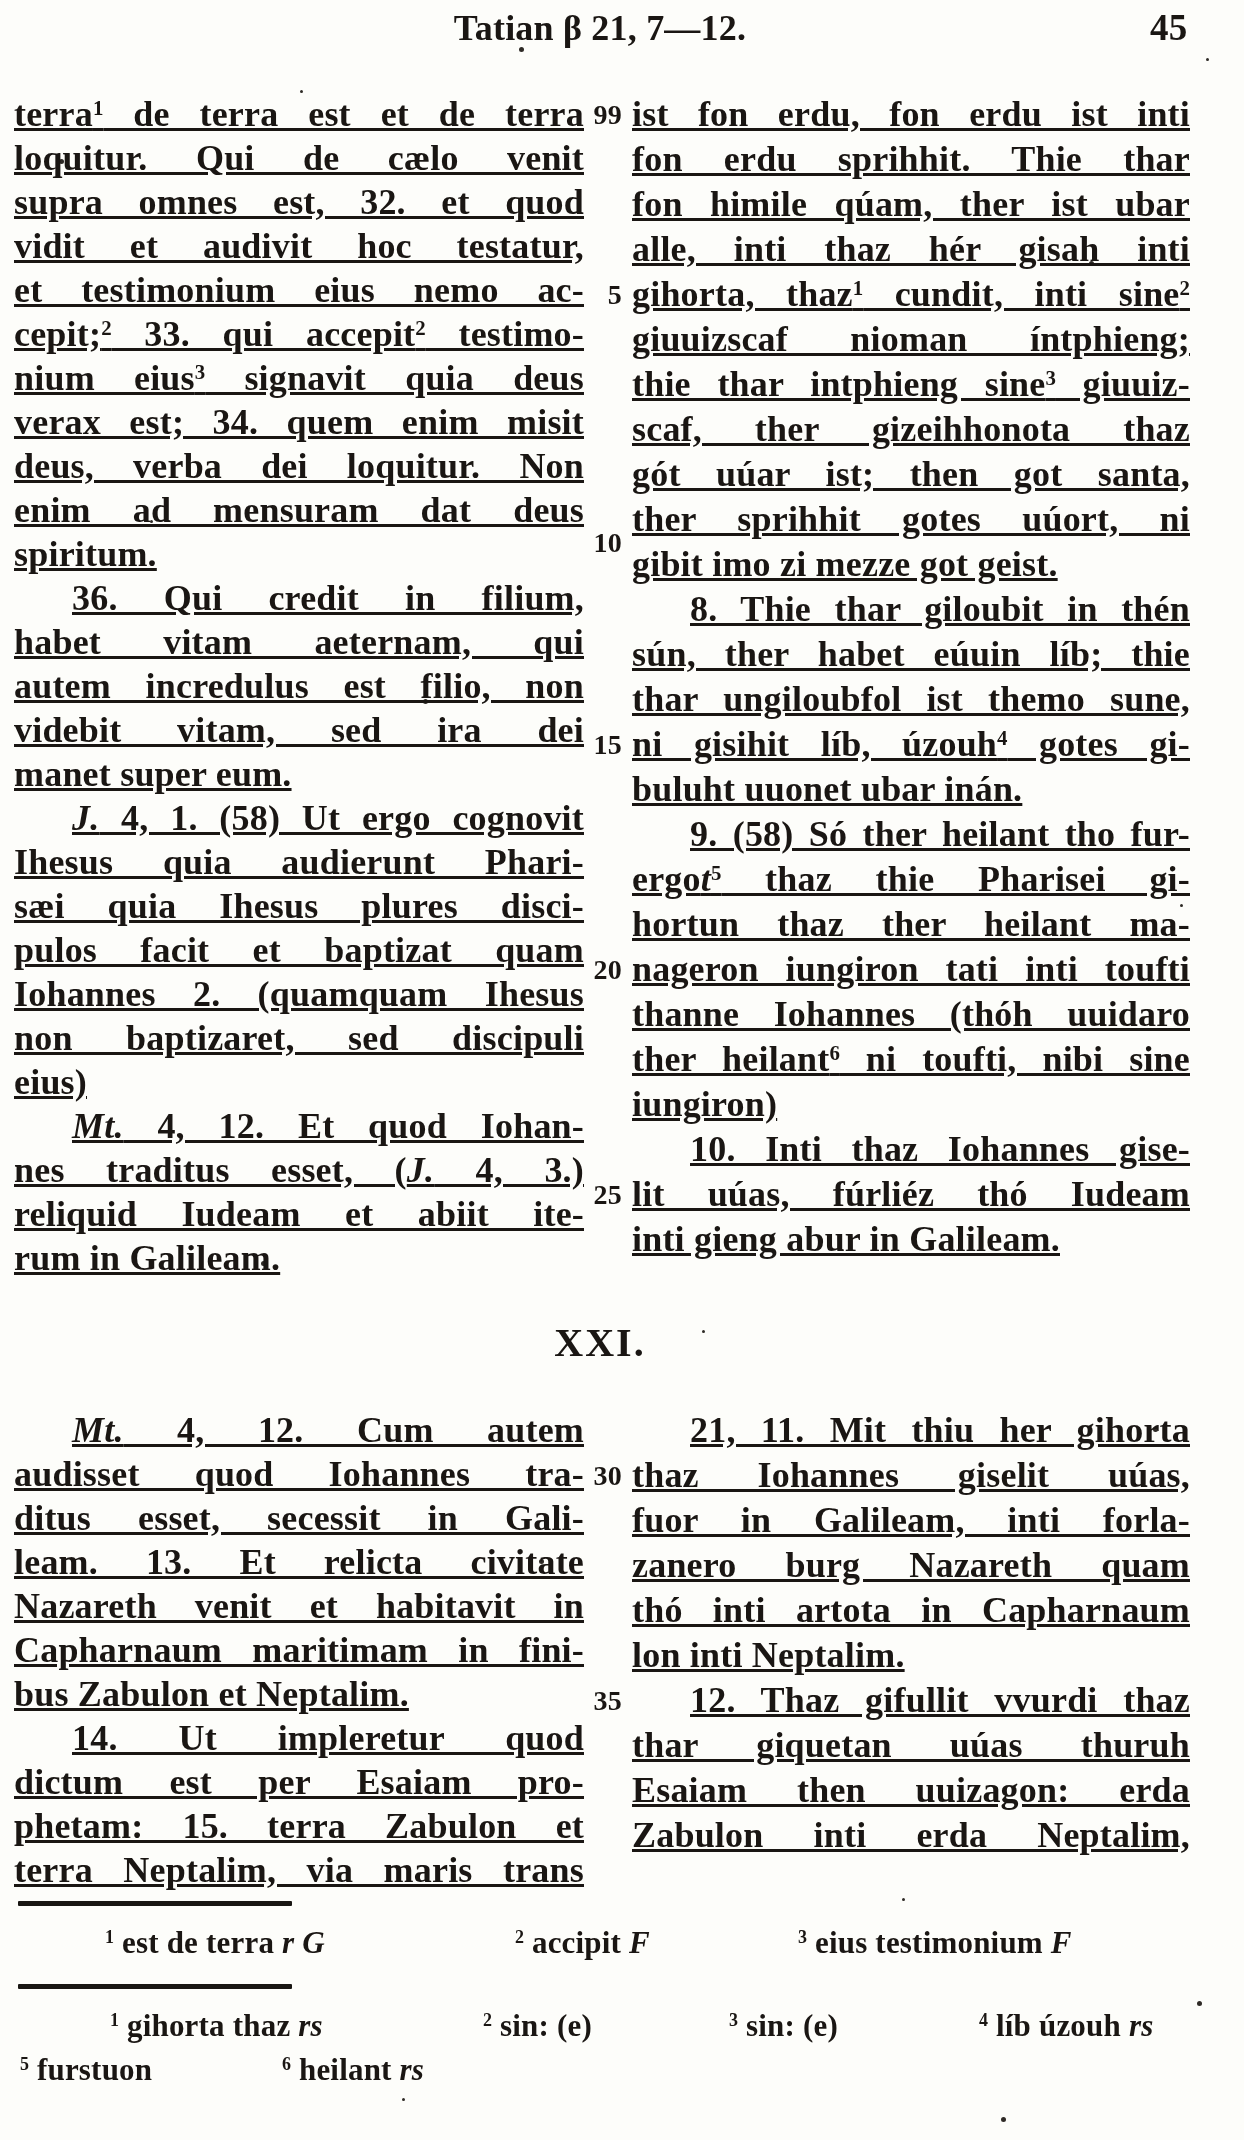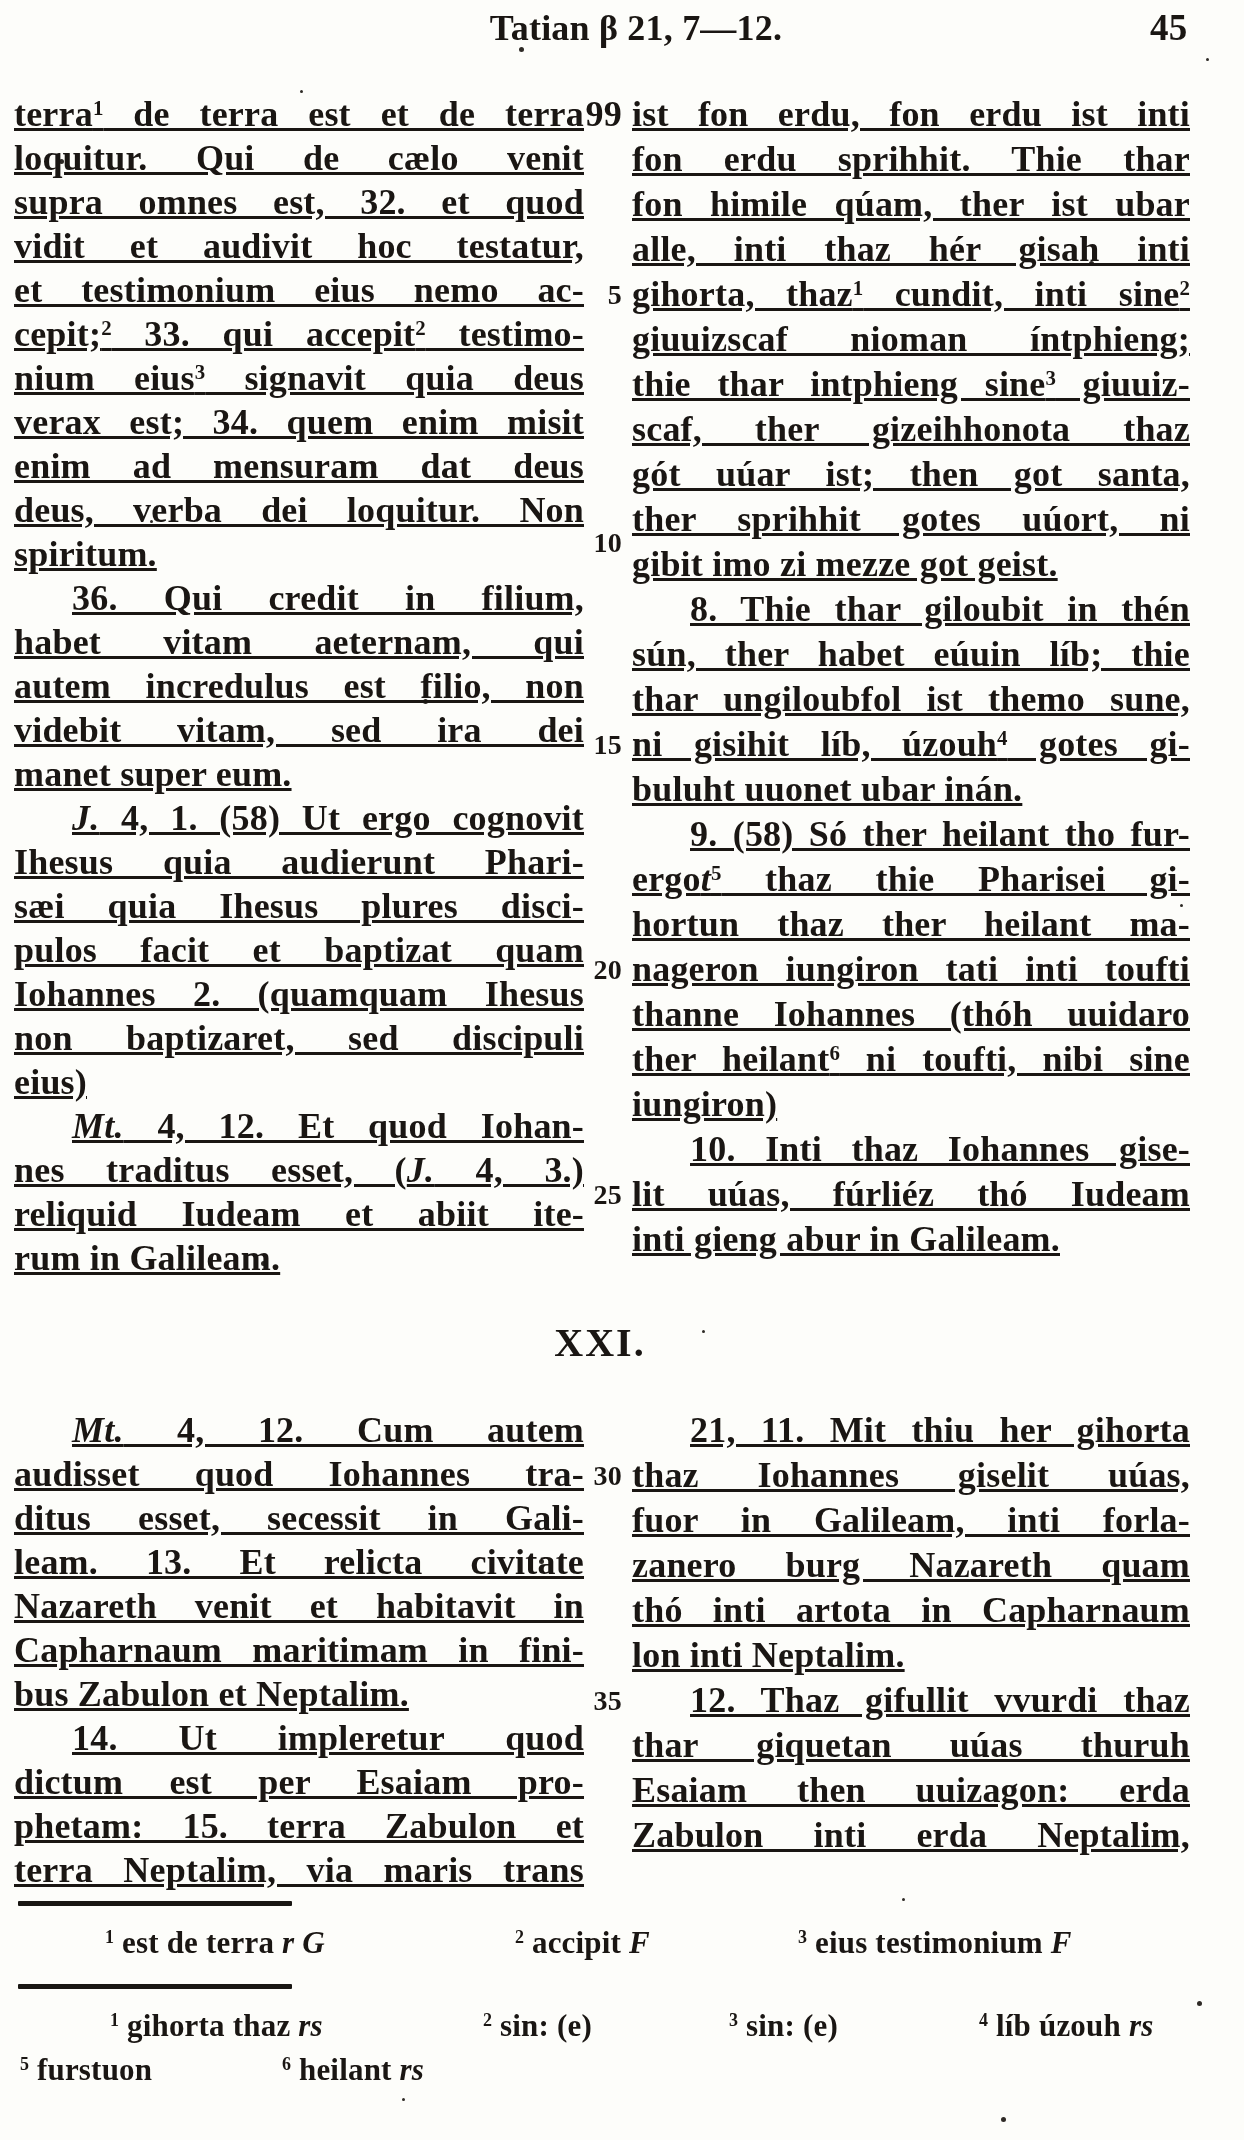--- a/index.html
+++ b/index.html
@@ -10,21 +10,21 @@
     margin:0 auto;
     background:#fdfdfa;
     overflow:hidden;
     font-family:"Liberation Serif","DejaVu Serif",serif;
     font-weight:700;
     color:#1a1613;
     letter-spacing:0.2px;
   }
   .header-title{
     position:absolute;left:0;top:8px;width:1200px;
-    text-align:center;font-size:36px;line-height:40px;white-space:nowrap;padding-left:36px;
+    text-align:center;font-size:36px;line-height:40px;white-space:nowrap;
   }
   .page-number{
     position:absolute;left:1150px;top:8px;font-size:37px;line-height:40px;
   }
   .col{position:absolute;text-decoration:underline;}
   .col .tline{
     display:block;
     height:var(--lh);line-height:var(--lh);
     font-size:36px;
     text-align:justify;
@@ -39,21 +39,21 @@
   .latin-lower {left:14px; top:1408px;width:570px; --lh:44px;}
   .german-lower{left:632px;top:1408px;width:558px; --lh:45px;}
   .gutter{position:absolute;width:42px;}
   .gutter-upper{left:582px;top:92px;height:1180px;}
   .gutter-lower{left:582px;top:1408px;height:460px;}
   .gnum{
     position:absolute;right:2px;
     font-size:28px;line-height:45px;height:45px;
     text-align:right;white-space:nowrap;
   }
-  .gnum.big{font-size:36px;}
+  .gnum.big{font-size:28px;}
   .section-heading{
     position:absolute;left:0;top:1320px;width:1200px;
     text-align:center;font-size:40px;line-height:46px;letter-spacing:2px;
   }
   .fnrule{position:absolute;height:5px;background:#191613;border-radius:1px;}
   .fnrule1{left:18px;top:1901px;width:274px;}
   .fnrule2{left:18px;top:1984px;width:274px;}
   .fnrow{position:absolute;left:0;width:1244px;height:42px;font-size:31px;line-height:40px;}
   .fnrow1{top:1923px;}
   .fnrow2{top:2006px;text-align:right;}
@@ -85,22 +85,22 @@
 
   <div class="col latin-upper">
       <div class="tline"><span>terra</span><span class="sup">1</span><span> de terra est et de terra</span></div>
       <div class="tline"><span>loquitur. Qui de cælo venit</span></div>
       <div class="tline"><span>supra omnes est, 32. et quod</span></div>
       <div class="tline"><span>vidit et audivit hoc testatur,</span></div>
       <div class="tline"><span>et testimonium eius nemo ac-</span></div>
       <div class="tline"><span>cepit;</span><span class="sup">2</span><span> 33. qui accepit</span><span class="sup">2</span><span> testimo-</span></div>
       <div class="tline"><span>nium eius</span><span class="sup">3</span><span> signavit quia deus</span></div>
       <div class="tline"><span>verax est; 34. quem enim misit</span></div>
+      <div class="tline"><span>deus, verba dei loquitur. Non</span></div>
       <div class="tline"><span>enim ad mensuram dat deus</span></div>
-      <div class="tline"><span>deus, verba dei loquitur. Non</span></div>
       <div class="tline end"><span>spiritum.</span></div>
       <div class="tline in"><span>36. Qui credit in filium,</span></div>
       <div class="tline"><span>habet vitam aeternam, qui</span></div>
       <div class="tline"><span>autem incredulus est filio, non</span></div>
       <div class="tline"><span>videbit vitam, sed ira dei</span></div>
       <div class="tline end"><span>manet super eum.</span></div>
       <div class="tline in"><span class="it">J.</span><span> 4, 1. (58) Ut ergo cognovit</span></div>
       <div class="tline"><span>Ihesus quia audierunt Phari-</span></div>
       <div class="tline"><span>sæi quia Ihesus plures disci-</span></div>
       <div class="tline"><span>pulos facit et baptizat quam</span></div>

